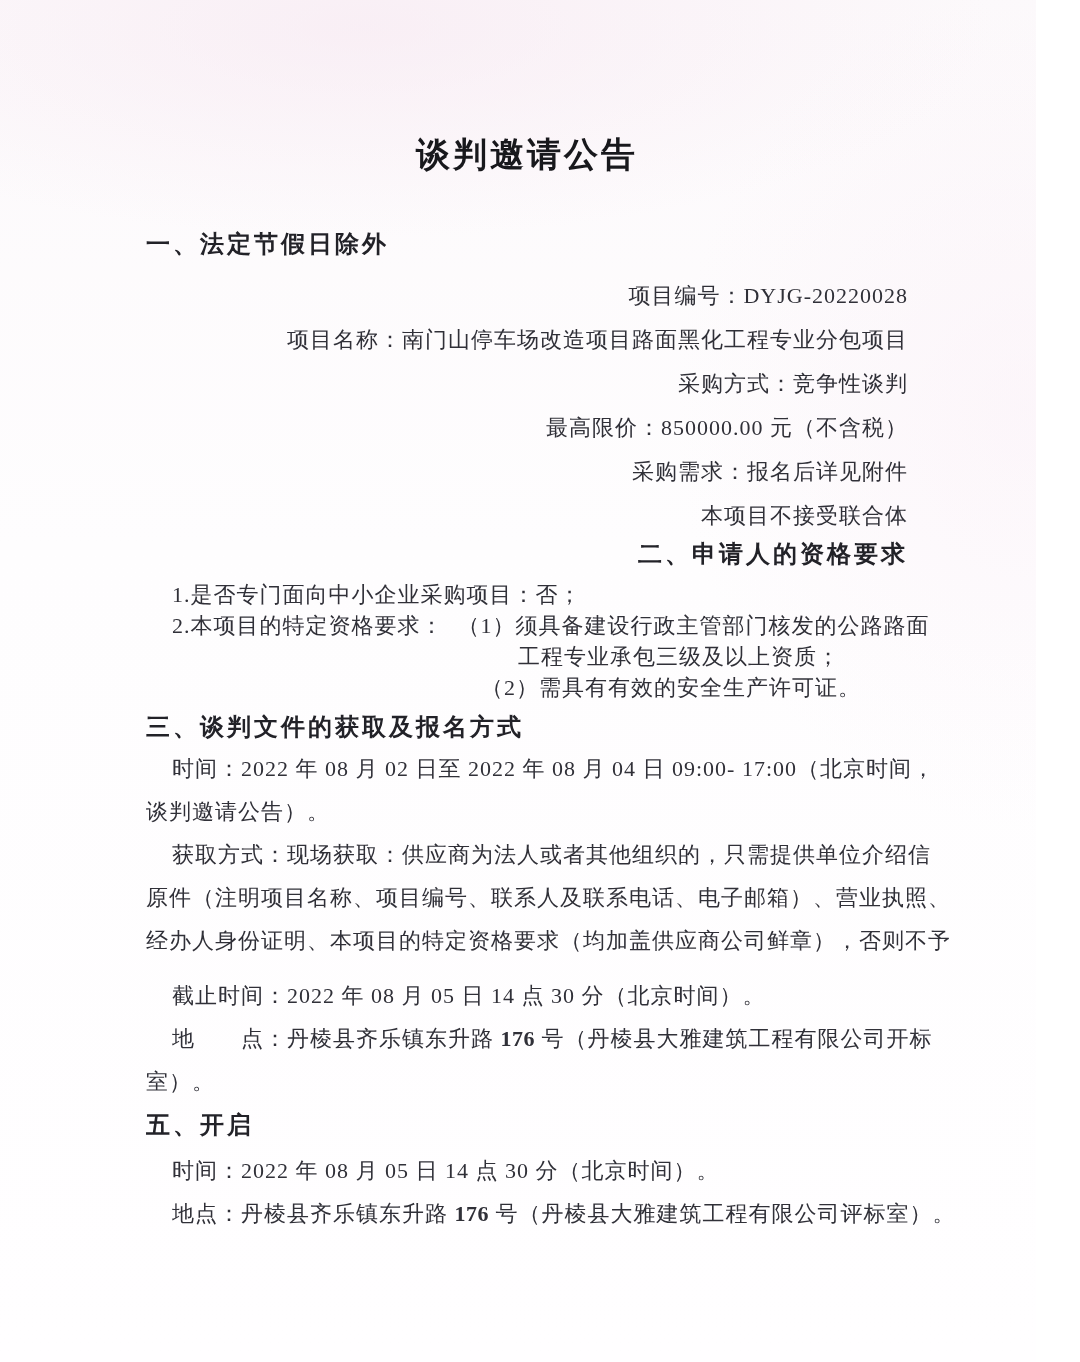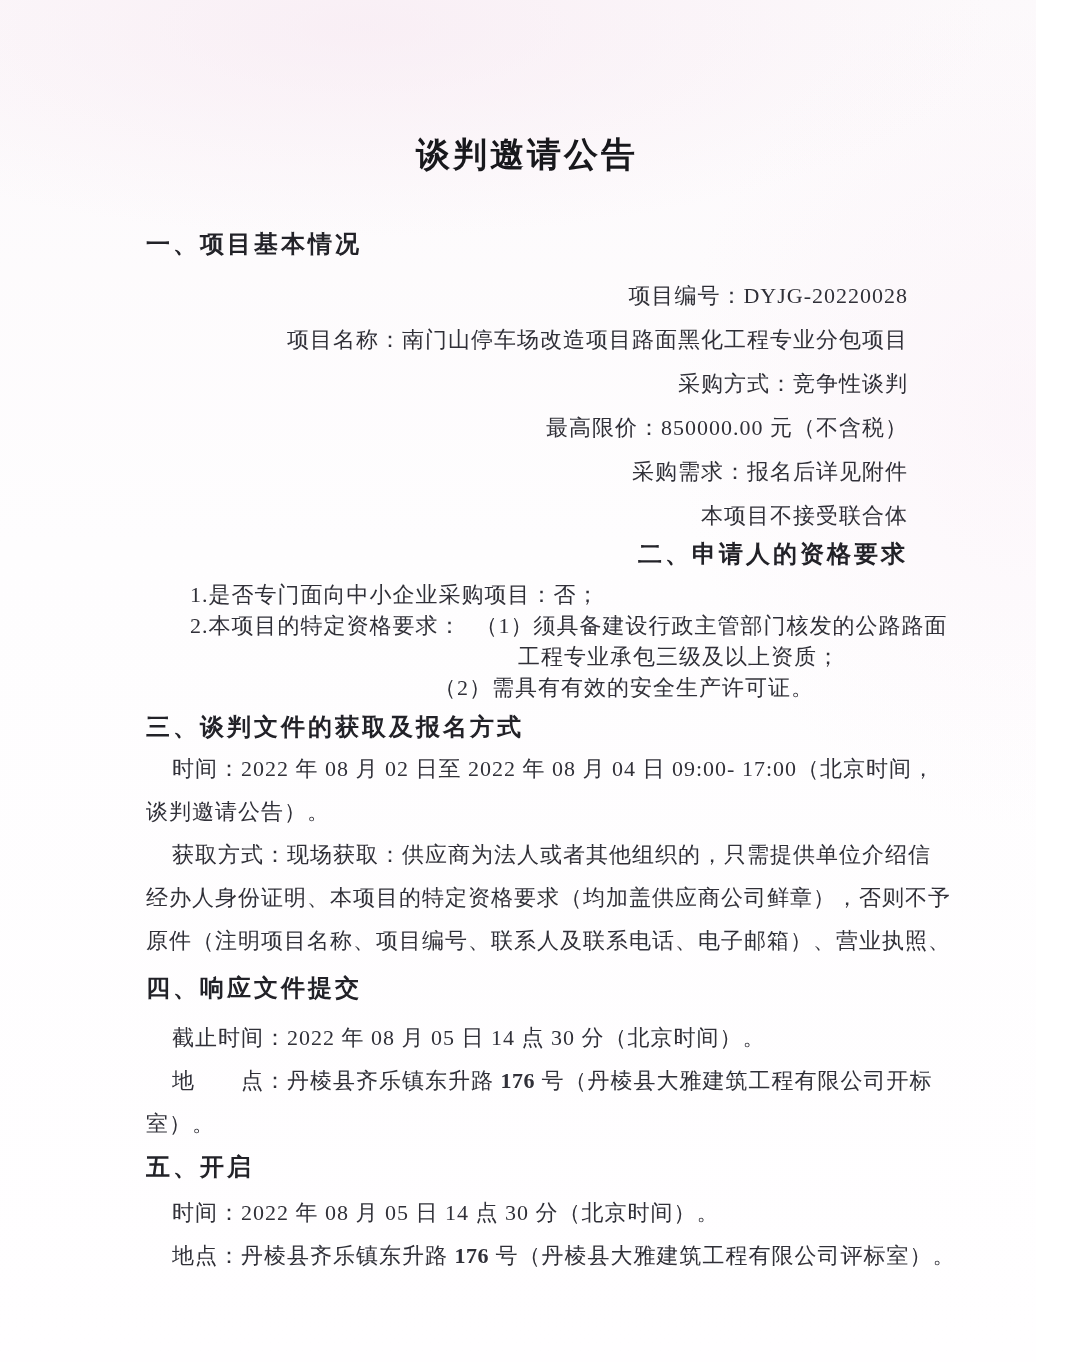--- a/index.html
+++ b/index.html
@@ -49,44 +49,44 @@
     font-size: 22px;
     letter-spacing: 1px;
     color: #303038;
   }
 
   .s1-list { margin: 14px 0 0 0; padding: 0; list-style: none; }
   .s1-list li { line-height: 44px; margin-left: 48px; white-space: nowrap; text-align: right; }
 
   .s2-block { margin-top: 9px; }
   .s2-block .body-line { line-height: 31px; white-space: nowrap; }
-  .s2-item { margin-left: 44px; }
+  .s2-item { margin-left: 26px; }
   .req-cont { margin-left: 372px; }
-  .req2 { margin-left: 288px; }
+  .req2 { margin-left: 288px; text-align: center; }
   .req-gap { display: inline-block; width: 14px; }
 
   .s3-p1 { margin-top: 4px; }
   .para { line-height: 43px; }
   .indented { text-indent: 26px; }
   .s3-p2 { margin-top: 0; }
   .s4-block { margin-top: 12px; }
   .s5-block { margin-top: 8px; }
 
   .bnum { font-weight: bold; letter-spacing: 0.5px; }
   .nw { white-space: nowrap; }
 </style>
 </head>
 <body>
 
 <div class="page">
   <div class="content">
 
     <div class="doc-title">谈判邀请公告</div>
 
-    <div class="sec-heading h1m">一、项目基本情况</div>
+    <div class="sec-heading h1m">一、法定节假日除外</div>
     <ul class="s1-list">
       <li class="body-line">项目编号：DYJG-20220028</li>
       <li class="body-line">项目名称：南门山停车场改造项目路面黑化工程专业分包项目</li>
       <li class="body-line">采购方式：竞争性谈判</li>
       <li class="body-line">最高限价：850000.00 元（不含税）</li>
       <li class="body-line">采购需求：报名后详见附件</li>
       <li class="body-line">本项目不接受联合体</li>
     </ul>
 
     <div class="sec-heading h2m">二、申请人的资格要求</div>
@@ -99,25 +99,24 @@
       <div class="body-line req2">（2）需具有有效的安全生产许可证。</div>
     </div>
 
     <div class="sec-heading h3m">三、谈判文件的获取及报名方式</div>
     <div class="para s3-p1">
       <div class="indented nw">时间：2022 年 08 月 02 日至 2022 年 08 月 04 日 09:00- 17:00（北京时间，</div>
       <div class="nw">谈判邀请公告）。</div>
     </div>
     <div class="para s3-p2">
       <div class="indented nw">获取方式：现场获取：供应商为法人或者其他组织的，只需提供单位介绍信</div>
+      <div class="nw">原件（注明项目名称、项目编号、联系人及联系电话、电子邮箱）、营业执照、</div>
       <div class="nw">经办人身份证明、本项目的特定资格要求（均加盖供应商公司鲜章），否则不予</div>
-      <div class="nw">原件（注明项目名称、项目编号、联系人及联系电话、电子邮箱）、营业执照、</div>
     </div>
 
-    <div class="sec-heading h4m">四、响应文件提交</div>
     <div class="para s4-block">
       <div class="indented nw">截止时间：2022 年 08 月 05 日 14 点 30 分（北京时间）。</div>
       <div class="indented nw">
         <span>地　　点：丹棱县齐乐镇东升路 </span><span class="bnum">176</span><span> 号（丹棱县大雅建筑工程有限公司开标</span>
       </div>
       <div class="nw">室）。</div>
     </div>
 
     <div class="sec-heading h5m">五、开启</div>
     <div class="para s5-block">

